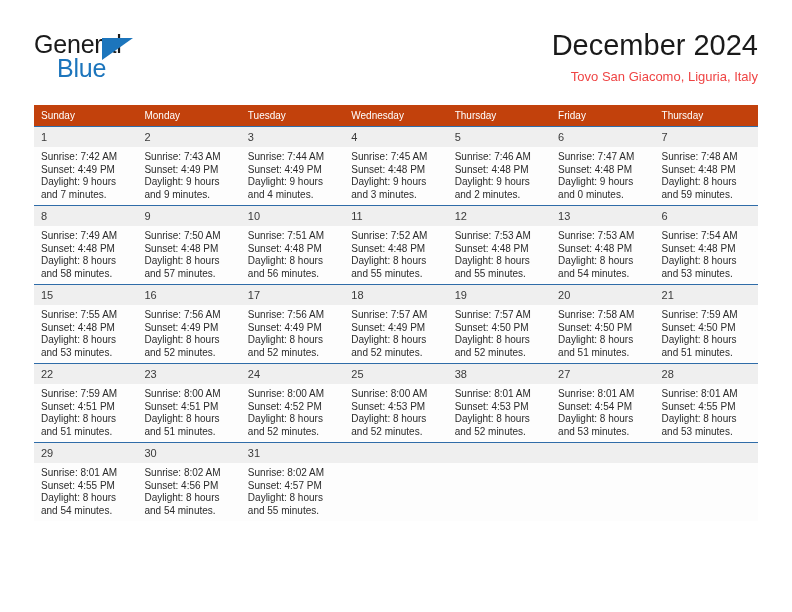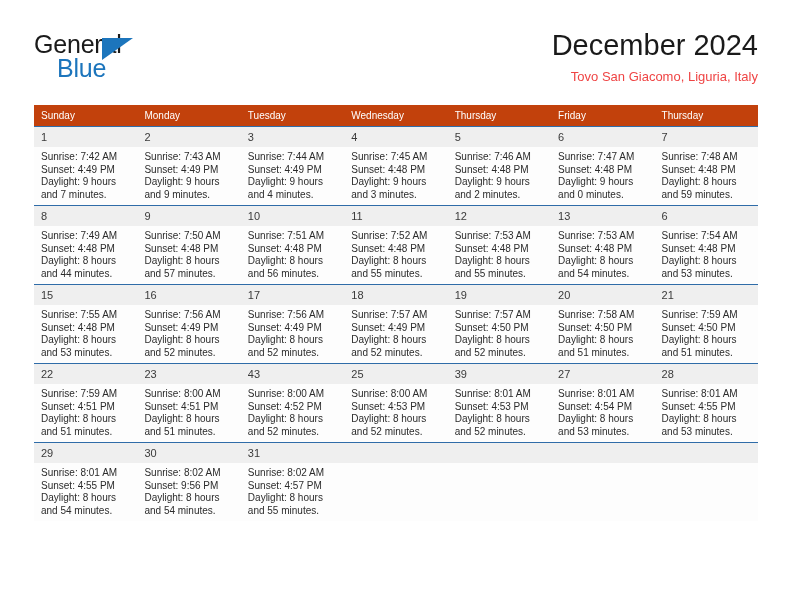--- a/index.html
+++ b/index.html
@@ -259,21 +259,21 @@
           </td>
         </tr>
         <tr>
           <td>
             <div class="cell-inner">
               <div class="daynum">8</div>
               <div class="details">
                 <div>Sunrise: 7:49 AM</div>
                 <div>Sunset: 4:48 PM</div>
                 <div>Daylight: 8 hours</div>
-                <div>and 44 minutes.</div>
+                <div>and 58 minutes.</div>
               </div>
             </div>
           </td>
           <td>
             <div class="cell-inner">
               <div class="daynum">9</div>
               <div class="details">
                 <div>Sunrise: 7:50 AM</div>
                 <div>Sunset: 4:48 PM</div>
                 <div>Daylight: 8 hours</div>
@@ -434,21 +434,21 @@
               <div class="details">
                 <div>Sunrise: 8:00 AM</div>
                 <div>Sunset: 4:51 PM</div>
                 <div>Daylight: 8 hours</div>
                 <div>and 51 minutes.</div>
               </div>
             </div>
           </td>
           <td>
             <div class="cell-inner">
-              <div class="daynum">43</div>
+              <div class="daynum">24</div>
               <div class="details">
                 <div>Sunrise: 8:00 AM</div>
                 <div>Sunset: 4:52 PM</div>
                 <div>Daylight: 8 hours</div>
                 <div>and 52 minutes.</div>
               </div>
             </div>
           </td>
           <td>
             <div class="cell-inner">
@@ -456,21 +456,21 @@
               <div class="details">
                 <div>Sunrise: 8:00 AM</div>
                 <div>Sunset: 4:53 PM</div>
                 <div>Daylight: 8 hours</div>
                 <div>and 52 minutes.</div>
               </div>
             </div>
           </td>
           <td>
             <div class="cell-inner">
-              <div class="daynum">39</div>
+              <div class="daynum">38</div>
               <div class="details">
                 <div>Sunrise: 8:01 AM</div>
                 <div>Sunset: 4:53 PM</div>
                 <div>Daylight: 8 hours</div>
                 <div>and 52 minutes.</div>
               </div>
             </div>
           </td>
           <td>
             <div class="cell-inner">
@@ -505,21 +505,21 @@
                 <div>Daylight: 8 hours</div>
                 <div>and 54 minutes.</div>
               </div>
             </div>
           </td>
           <td>
             <div class="cell-inner">
               <div class="daynum">30</div>
               <div class="details">
                 <div>Sunrise: 8:02 AM</div>
-                <div>Sunset: 9:56 PM</div>
+                <div>Sunset: 4:56 PM</div>
                 <div>Daylight: 8 hours</div>
                 <div>and 54 minutes.</div>
               </div>
             </div>
           </td>
           <td>
             <div class="cell-inner">
               <div class="daynum">31</div>
               <div class="details">
                 <div>Sunrise: 8:02 AM</div>

